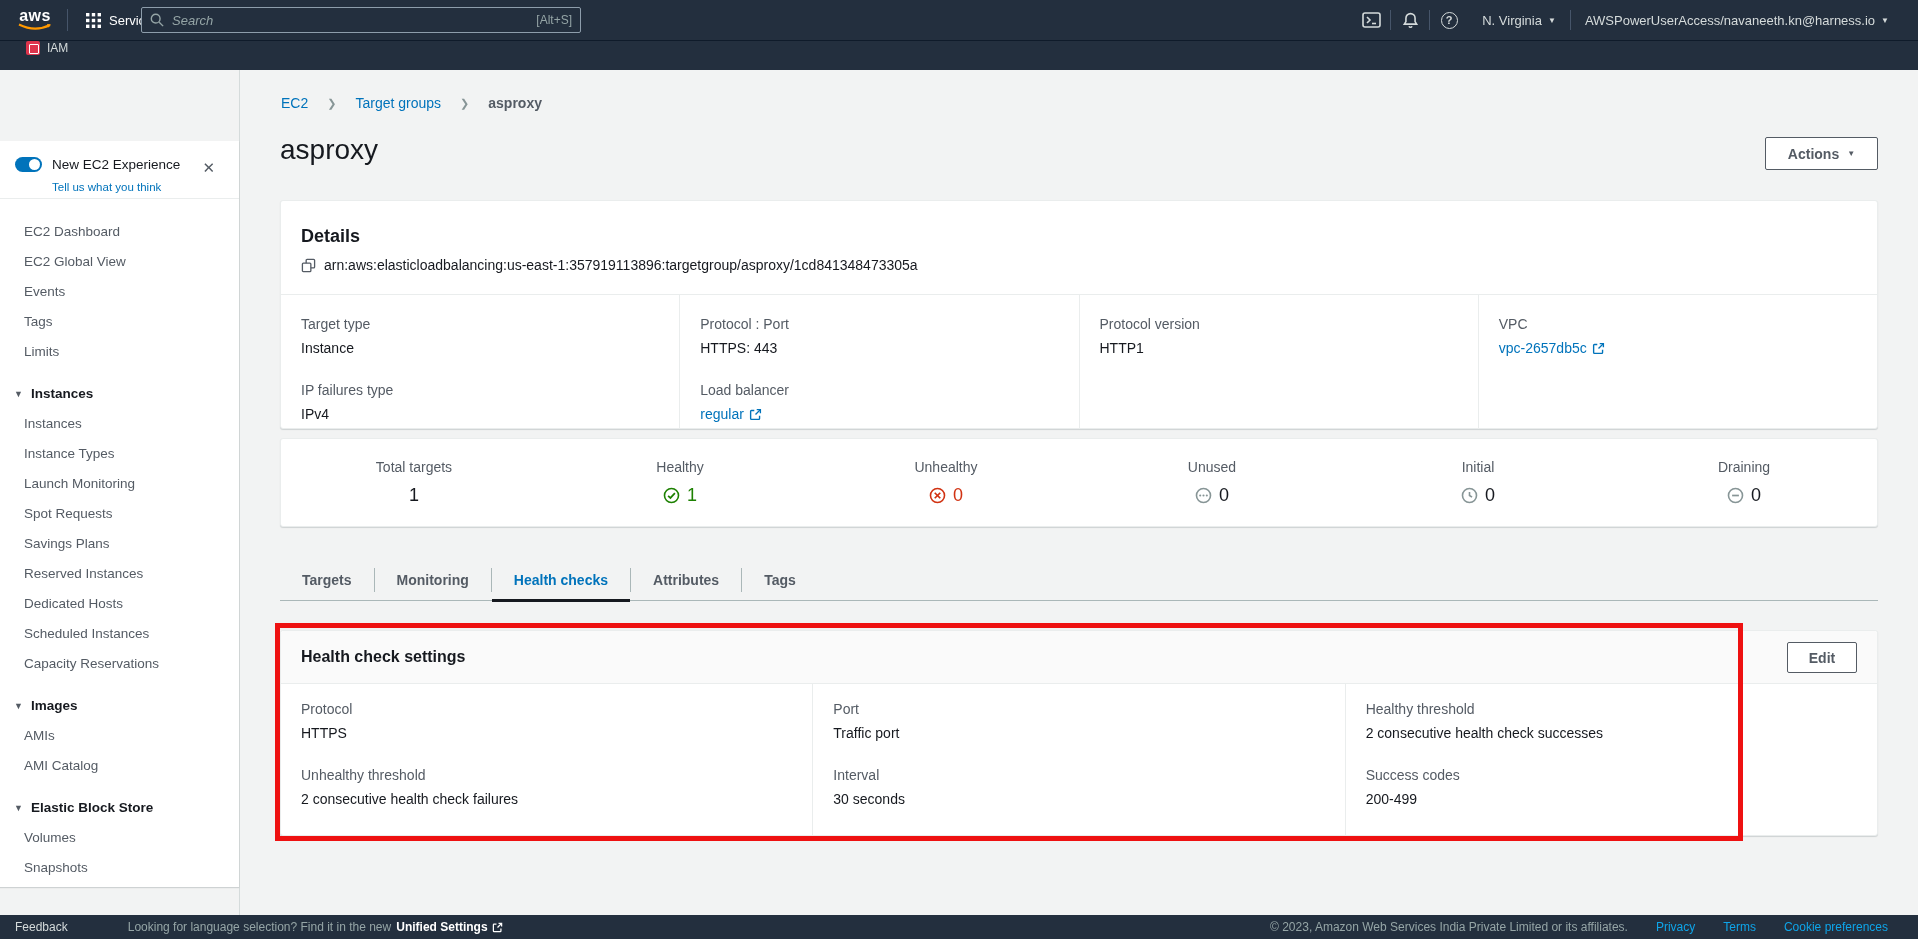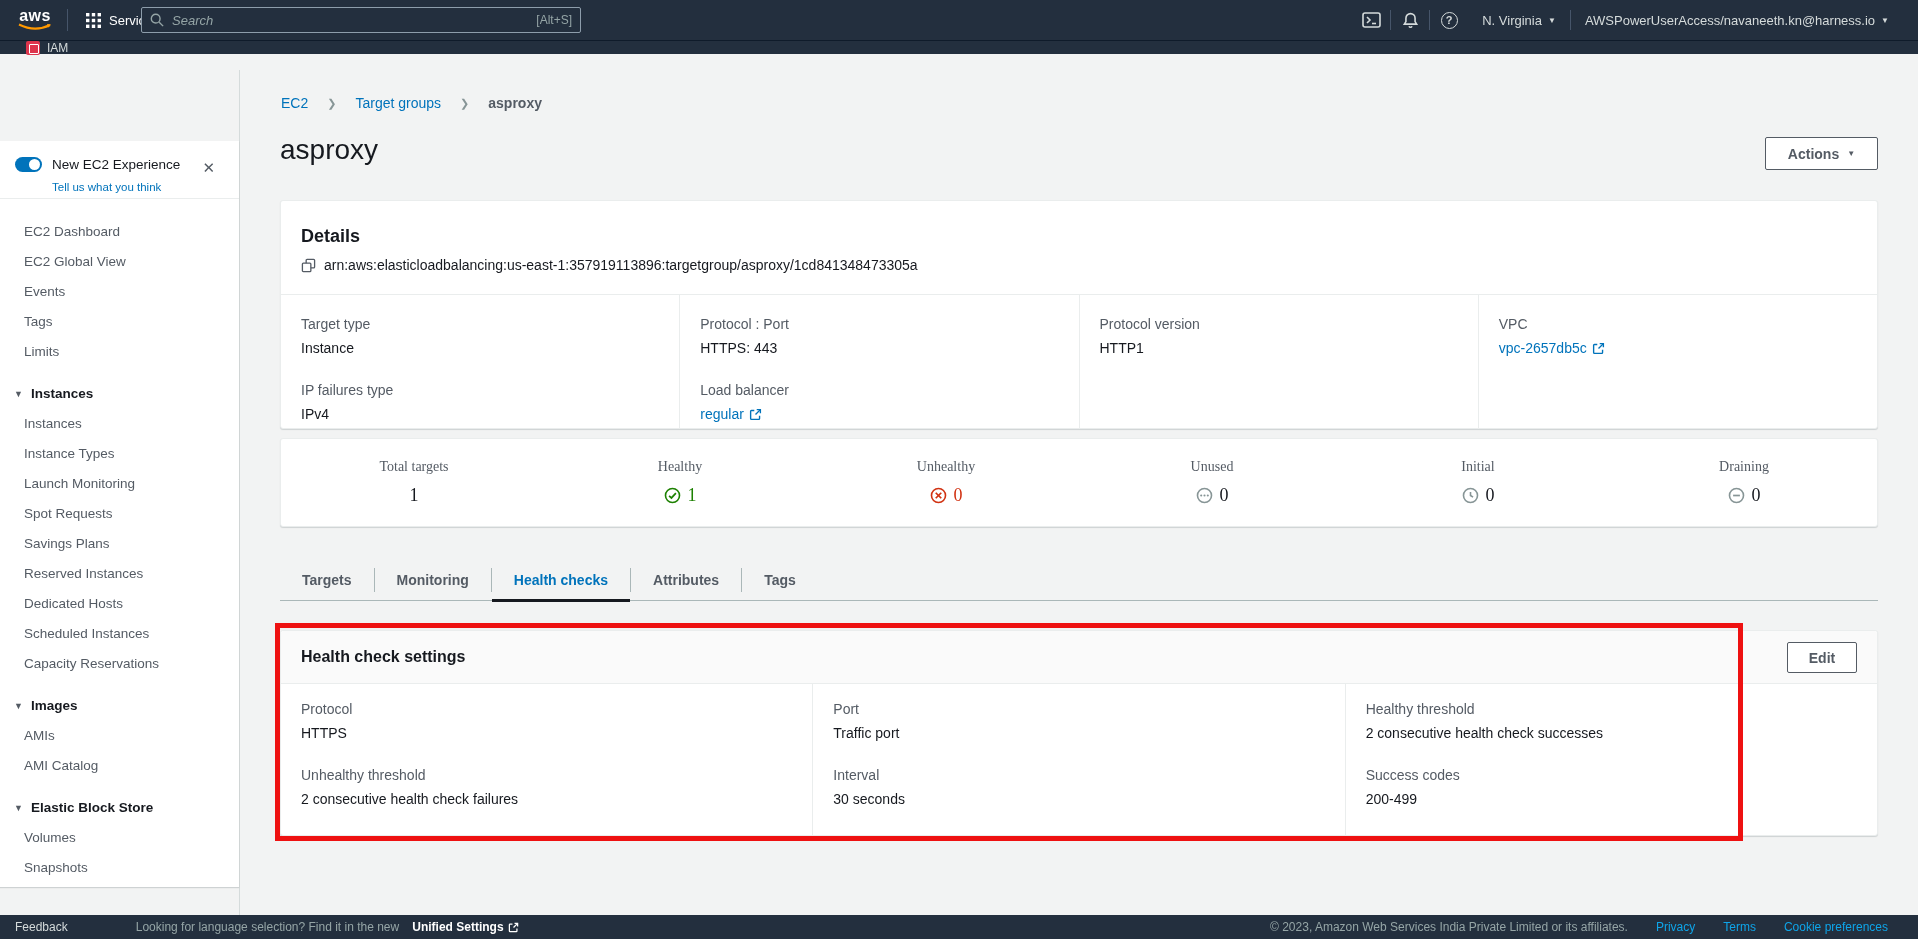--- a/index.html
+++ b/index.html
@@ -18,21 +18,21 @@
   .searchbox input::placeholder { color:#95a5a6; font-style:italic; }
   .shortcut { color:#95a5a6; font-size:12px; }
   .topnav-right { position:absolute; right:15px; top:0; height:40px; display:flex; align-items:center; gap:0; }
   .tn-icon { width:38px; height:40px; display:flex; align-items:center; justify-content:center; color:#d5dbdb; cursor:pointer; }
   .tn-sep { width:1px; height:20px; background:#46556a; }
   .tn-text { color:#d5dbdb; font-size:13px; padding:0 14px; display:flex; align-items:center; gap:6px; cursor:pointer; white-space:nowrap; }
   .caret { font-size:8px; color:#d5dbdb; }
   .help-circle { width:17px; height:17px; border:1.5px solid #d5dbdb; border-radius:50%; display:flex; align-items:center; justify-content:center; font-size:11px; font-weight:700; color:#d5dbdb; }
 
   
-  .favbar { position:absolute; left:0; top:40px; width:1918px; height:14px; background:#232f3e; border-top:1px solid #0f1b2a; display:flex; align-items:flex-start; z-index:29; }
+  .favbar { position:absolute; left:0; top:40px; width:1918px; height:30px; background:#232f3e; border-top:1px solid #0f1b2a; display:flex; align-items:flex-start; z-index:29; }
   .fav-item { display:flex; align-items:center; gap:7px; margin-left:26px; cursor:pointer; }
   .iam-ico { width:14px; height:14px; background:#dd344c; border-radius:2px; position:relative; }
   .iam-ico::after { content:""; position:absolute; left:3px; top:3px; width:8px; height:8px; border:1.5px solid #fff; border-radius:1px; }
   .fav-label { color:#d5dbdb; font-size:12px; }
 
   
   .sidebar { position:absolute; left:0; top:70px; width:240px; height:845px; background:#f2f3f3; border-right:1px solid #d5dbdb; z-index:10;text-decoration:underline; }
   .side-panel { position:absolute; left:0; top:71px; width:239px; height:746px; background:#fff; box-shadow:0 1px 1px rgba(0,28,36,.15); }
   .toggle-row { position:absolute; left:15px; top:16px; display:flex; align-items:center; gap:10px; }
   .toggle { width:27px; height:15px; background:#0073bb; border-radius:8px; position:relative; cursor:pointer; flex:none; }
@@ -66,21 +66,21 @@
   .details-head { padding:24px 20px 0 20px; font-size:18px; font-weight:700; color:#16191f; line-height:22px; }
   .arn-row { display:flex; align-items:center; gap:8px; padding:10px 20px 0 20px; font-size:14px; color:#16191f; line-height:16px; }
   .copy-ico { cursor:pointer; flex:none; display:flex; }
   .dgrid { position:absolute; left:0; top:93px; width:100%; bottom:0; border-top:1px solid #eaeded; display:flex; }
   .dcol { flex:1; padding:20px 20px 8px 20px; }
   .dcol + .dcol { border-left:1px solid #eaeded; }
   .dfield { margin-bottom:24px; }
 
   
   .totals-card { left:280px; top:438px; width:1598px; height:89px; display:flex; }
-  .tcol { flex:1; text-align:center; padding-top:19px;font-family:Liberation Serif, serif; }
+  .tcol { flex:1; text-align:center; padding-top:19px; }
   .tvalue { margin-top:8px; font-size:18px; line-height:22px; color:#16191f; display:flex; align-items:center; justify-content:center; gap:7px; }
   .tvalue.green { color:#1d8102; }
   .tvalue.red { color:#d13212; }
   .sicon { display:flex; flex:none; }
 
   
   .tabs-row { position:absolute; left:280px; top:560px; width:1598px; height:41px; border-bottom:1px solid #aab7b8; display:flex; align-items:center; z-index:5; }
   .tab { position:relative; height:41px; line-height:41px; padding:0 22px; font-size:14px; font-weight:700; color:#545b64; cursor:pointer; white-space:nowrap; }
   .tab.active { color:#0073bb; }
   .tab.active::after { content:""; position:absolute; left:0; right:0; bottom:-1px; height:3px; background:#16191f; }
@@ -93,21 +93,21 @@
   .edit-btn { position:absolute; right:20px; top:11px; width:70px; height:31px; }
   .hc-grid { position:absolute; left:0; top:53px; width:100%; bottom:0; display:flex; }
   .hc-col { flex:1; padding:16px 20px 0 20px; }
   .hc-col + .hc-col { border-left:1px solid #eaeded; }
 
   
   .annotation { position:absolute; left:275px; top:623px; width:1468px; height:218px; border:5px solid #ee1111; z-index:40; pointer-events:none; }
 
   
   .footer { position:absolute; left:0; top:915px; width:1918px; height:24px; background:#232f3e; display:flex; align-items:center; font-size:12px; z-index:30; }
-  .foot-left { display:flex; align-items:center; gap:8px; }
+  .foot-left { display:flex; align-items:center; gap:0; }
   .feedback { color:#d5dbdb; margin-left:15px; cursor:pointer; }
   .lang-text { color:#95a5a6; margin-left:60px; }
   .lang-link { color:#fff; font-weight:700; margin-left:5px; cursor:pointer; display:inline-flex; align-items:center; gap:4px; }
   .foot-right { position:absolute; right:30px; display:flex; align-items:center; gap:28px; }
   .copyright { color:#95a5a6; }
   .foot-link { color:#0ea5e9; cursor:pointer; }
 
   svg { display:block; }
 </style>
 </head>

